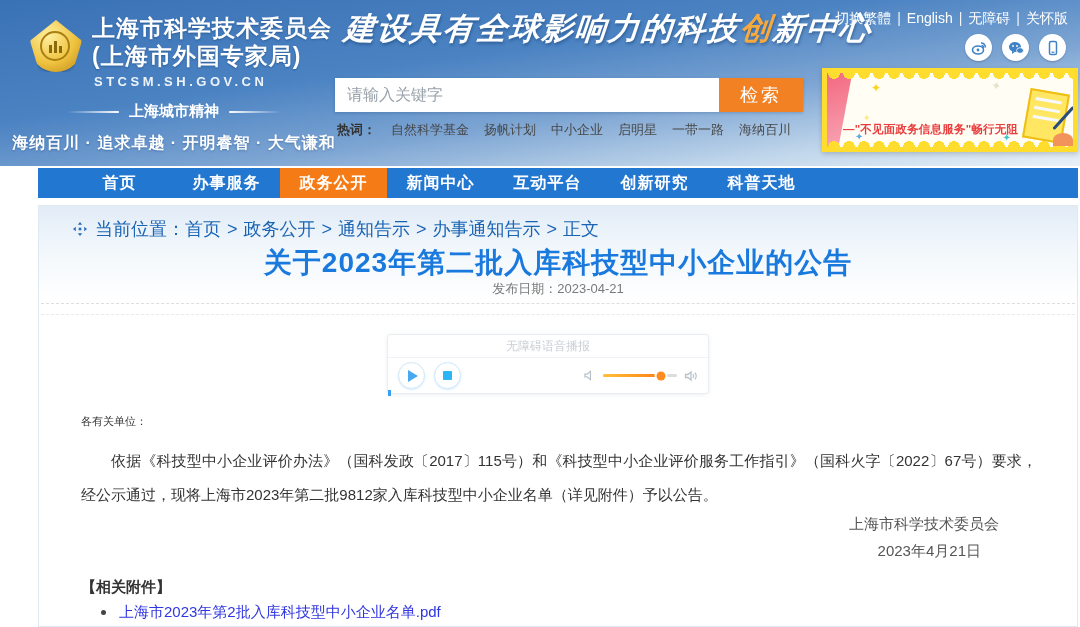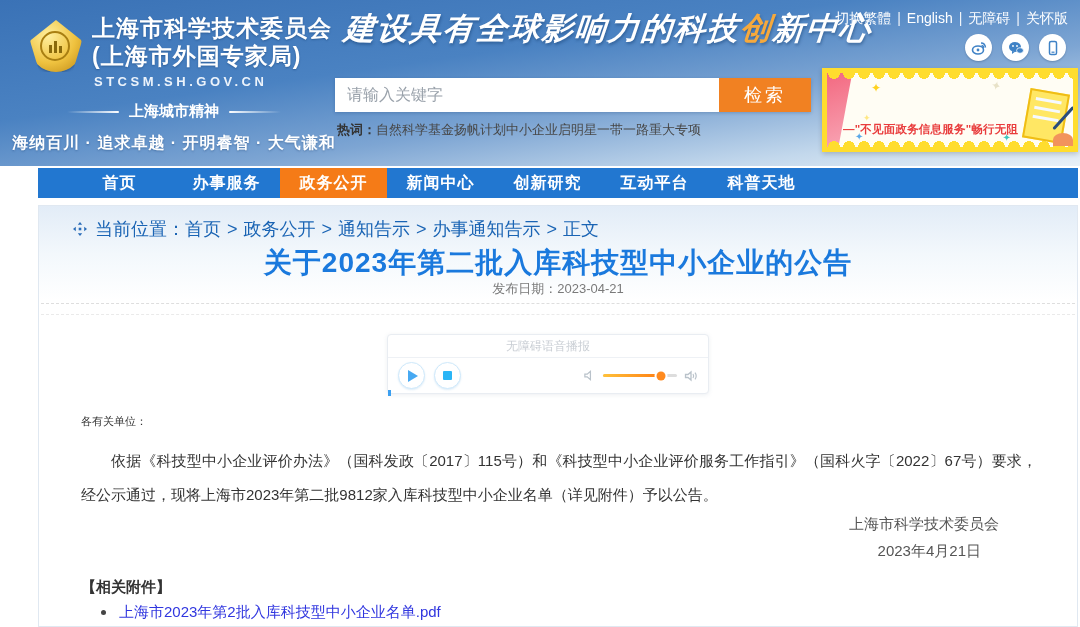--- a/index.html
+++ b/index.html
@@ -36,23 +36,23 @@
   .top-links .sep{margin:0 6px;opacity:.9;}
   .social{position:absolute;right:14px;top:34px;display:flex;gap:10px;}
   .social .circle{width:27px;height:27px;border-radius:50%;background:#fff;display:flex;
     align-items:center;justify-content:center;cursor:pointer;box-shadow:0 1px 2px rgba(0,30,70,.25);}
 
   
   .search-box{position:absolute;left:335px;top:78px;display:flex;box-shadow:0 1px 3px rgba(20,60,110,.25);}
   .search-input{width:360px;height:34px;border:0;padding:0 12px;font-size:16px;color:#333;background:#fff;outline:none;
     font-family:"Liberation Sans","DejaVu Sans",sans-serif;}
   .search-input::placeholder{color:#9aa2ab;}
-  .search-btn{width:92px;height:34px;background:#f18122;color:#fff;border:0;font-size:18px;
+  .search-btn{width:84px;height:34px;background:#f18122;color:#fff;border:0;font-size:18px;
     letter-spacing:3px;cursor:pointer;font-family:Liberation Mono, monospace;}
-  .hotwords{position:absolute;left:337px;top:121px;display:flex;align-items:center;font-size:13px;}
+  .hotwords{position:absolute;left:337px;top:121px;display:flex;align-items:center;gap:15px;font-size:13px;}
   .hot-label{color:#333;font-weight:bold;}
   .hotwords a{color:#474747;}
 
   
   .banner{position:absolute;left:822px;top:68px;width:256px;height:84px;background:#ffdd2e;
     box-shadow:0 2px 5px rgba(0,0,0,.18);cursor:pointer;}
   .banner-inner{position:absolute;left:5px;right:5px;top:5px;bottom:5px;background:#fffdf4;overflow:hidden;}
   .banner-scallop{position:absolute;left:0;right:0;height:6px;
     background-image:radial-gradient(circle at 7px 0px,#ffdd2e 6px,rgba(0,0,0,0) 6px);background-size:15px 6px;}
   .banner-scallop.top{top:0;}
@@ -197,21 +197,21 @@
       <button class="search-btn">检索</button>
     </div>
 
     <div class="hotwords">
       <span class="hot-label">热词：</span>
       <a href="#">自然科学基金</a>
       <a href="#">扬帆计划</a>
       <a href="#">中小企业</a>
       <a href="#">启明星</a>
       <a href="#">一带一路</a>
-      <a href="#">重大专项</a>
+      <a href="#">海纳百川</a>
     </div>
 
     <div class="banner">
       <div class="banner-inner">
         <div class="banner-pink"></div>
         <div class="banner-scallop top"></div>
         <div class="banner-scallop bottom"></div>
         <span class="sparkle s1">✦</span>
         <span class="sparkle s2">✦</span>
         <span class="sparkle s3">✦</span>
@@ -227,22 +227,22 @@
         <div class="banner-hand"></div>
       </div>
     </div>
   </div>
 
   <div class="nav">
     <div class="nav-item">首页</div>
     <div class="nav-item">办事服务</div>
     <div class="nav-item active">政务公开</div>
     <div class="nav-item">新闻中心</div>
+    <div class="nav-item">互动平台</div>
     <div class="nav-item">创新研究</div>
-    <div class="nav-item">互动平台</div>
     <div class="nav-item">科普天地</div>
   </div>
 
   <div class="panel">
 
     <div class="breadcrumb">
       <span class="bc-icon">
         <svg width="14" height="14" viewBox="0 0 14 14">
             <g fill="#2a6cb8">
               <path d="M7 0 L9.2 2.8 H4.8 Z"></path>

